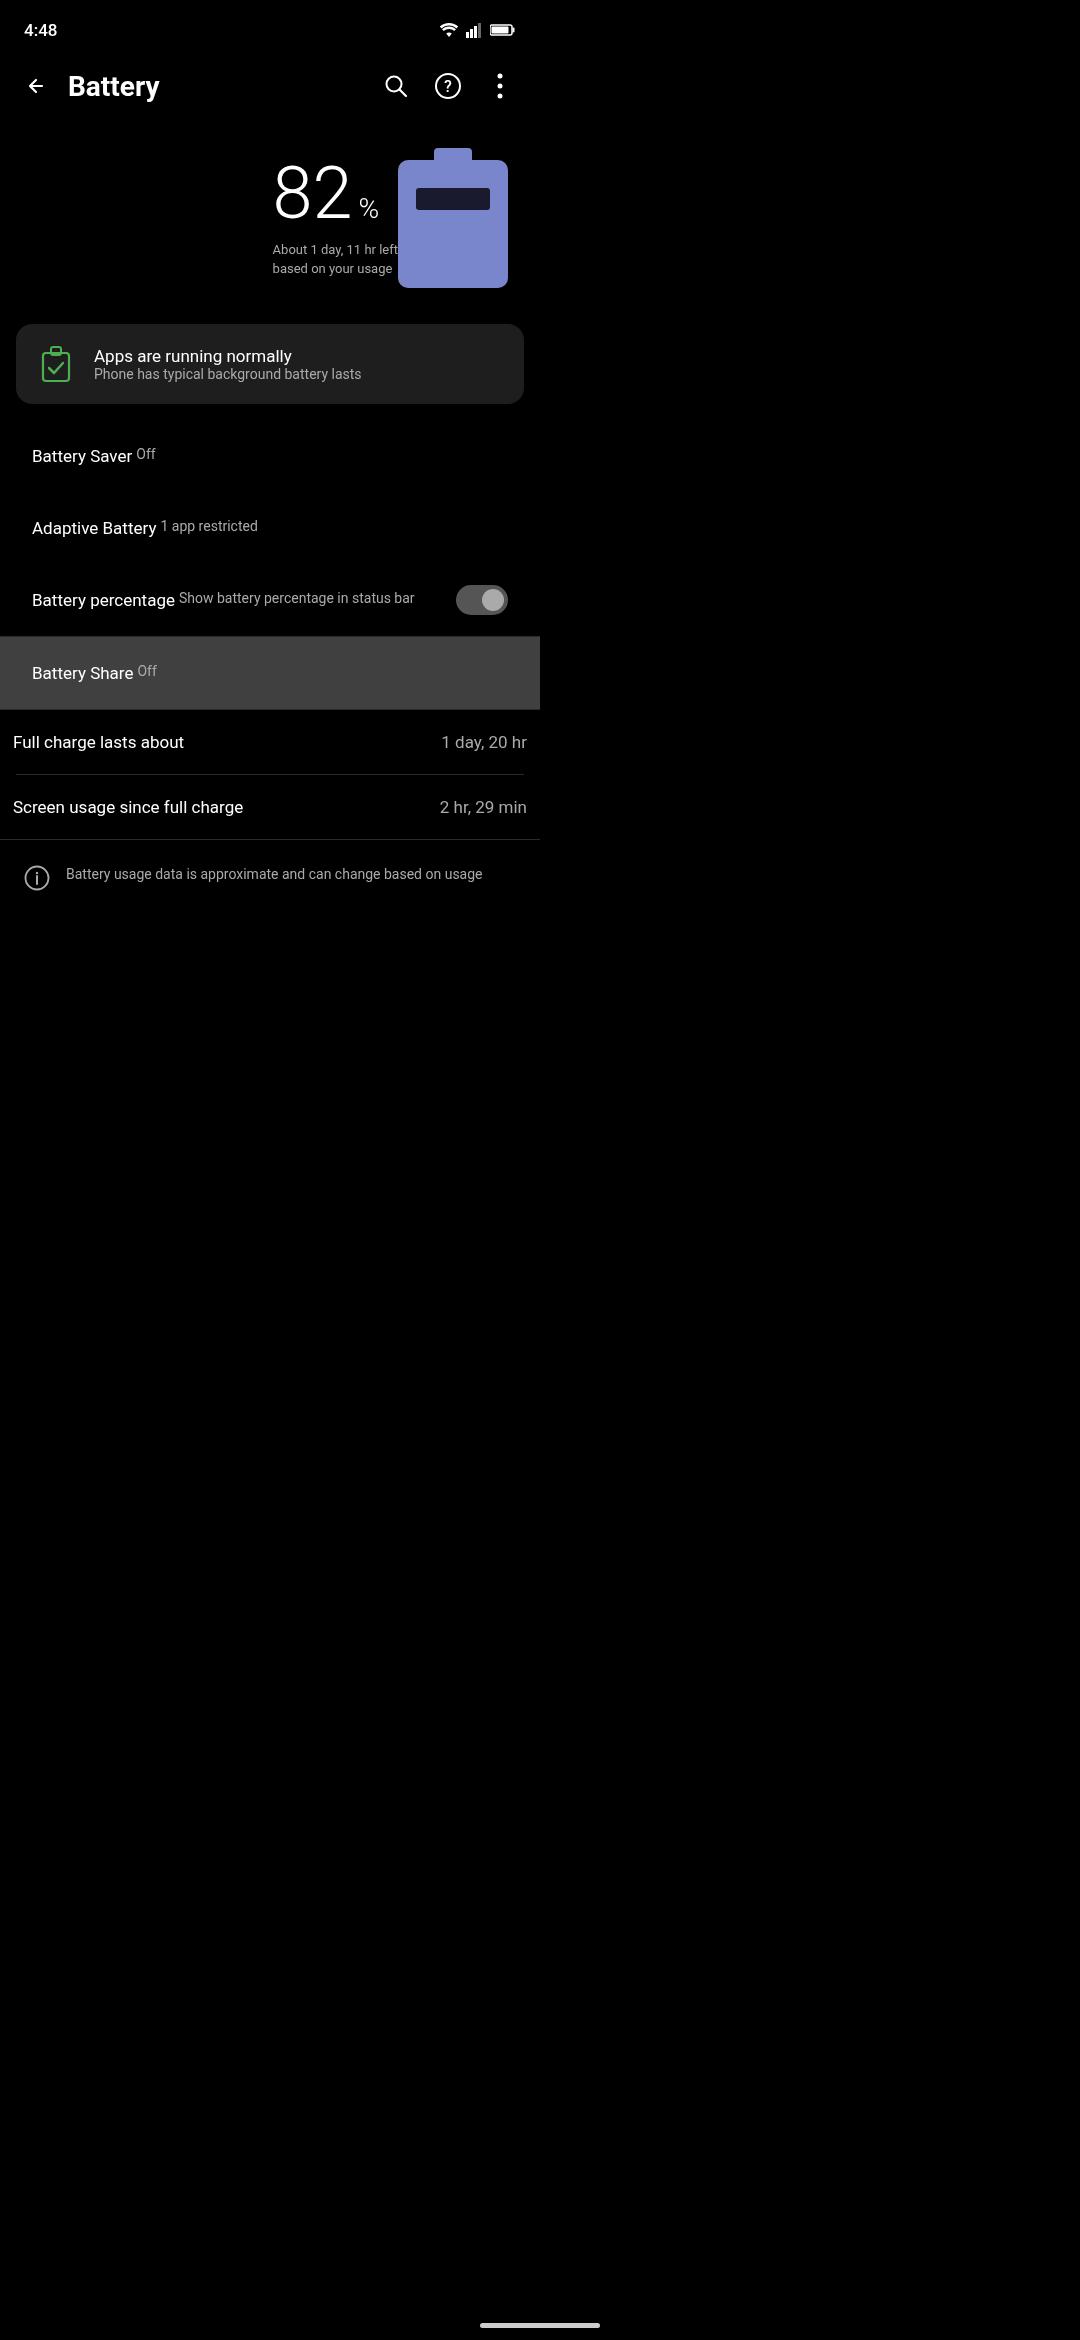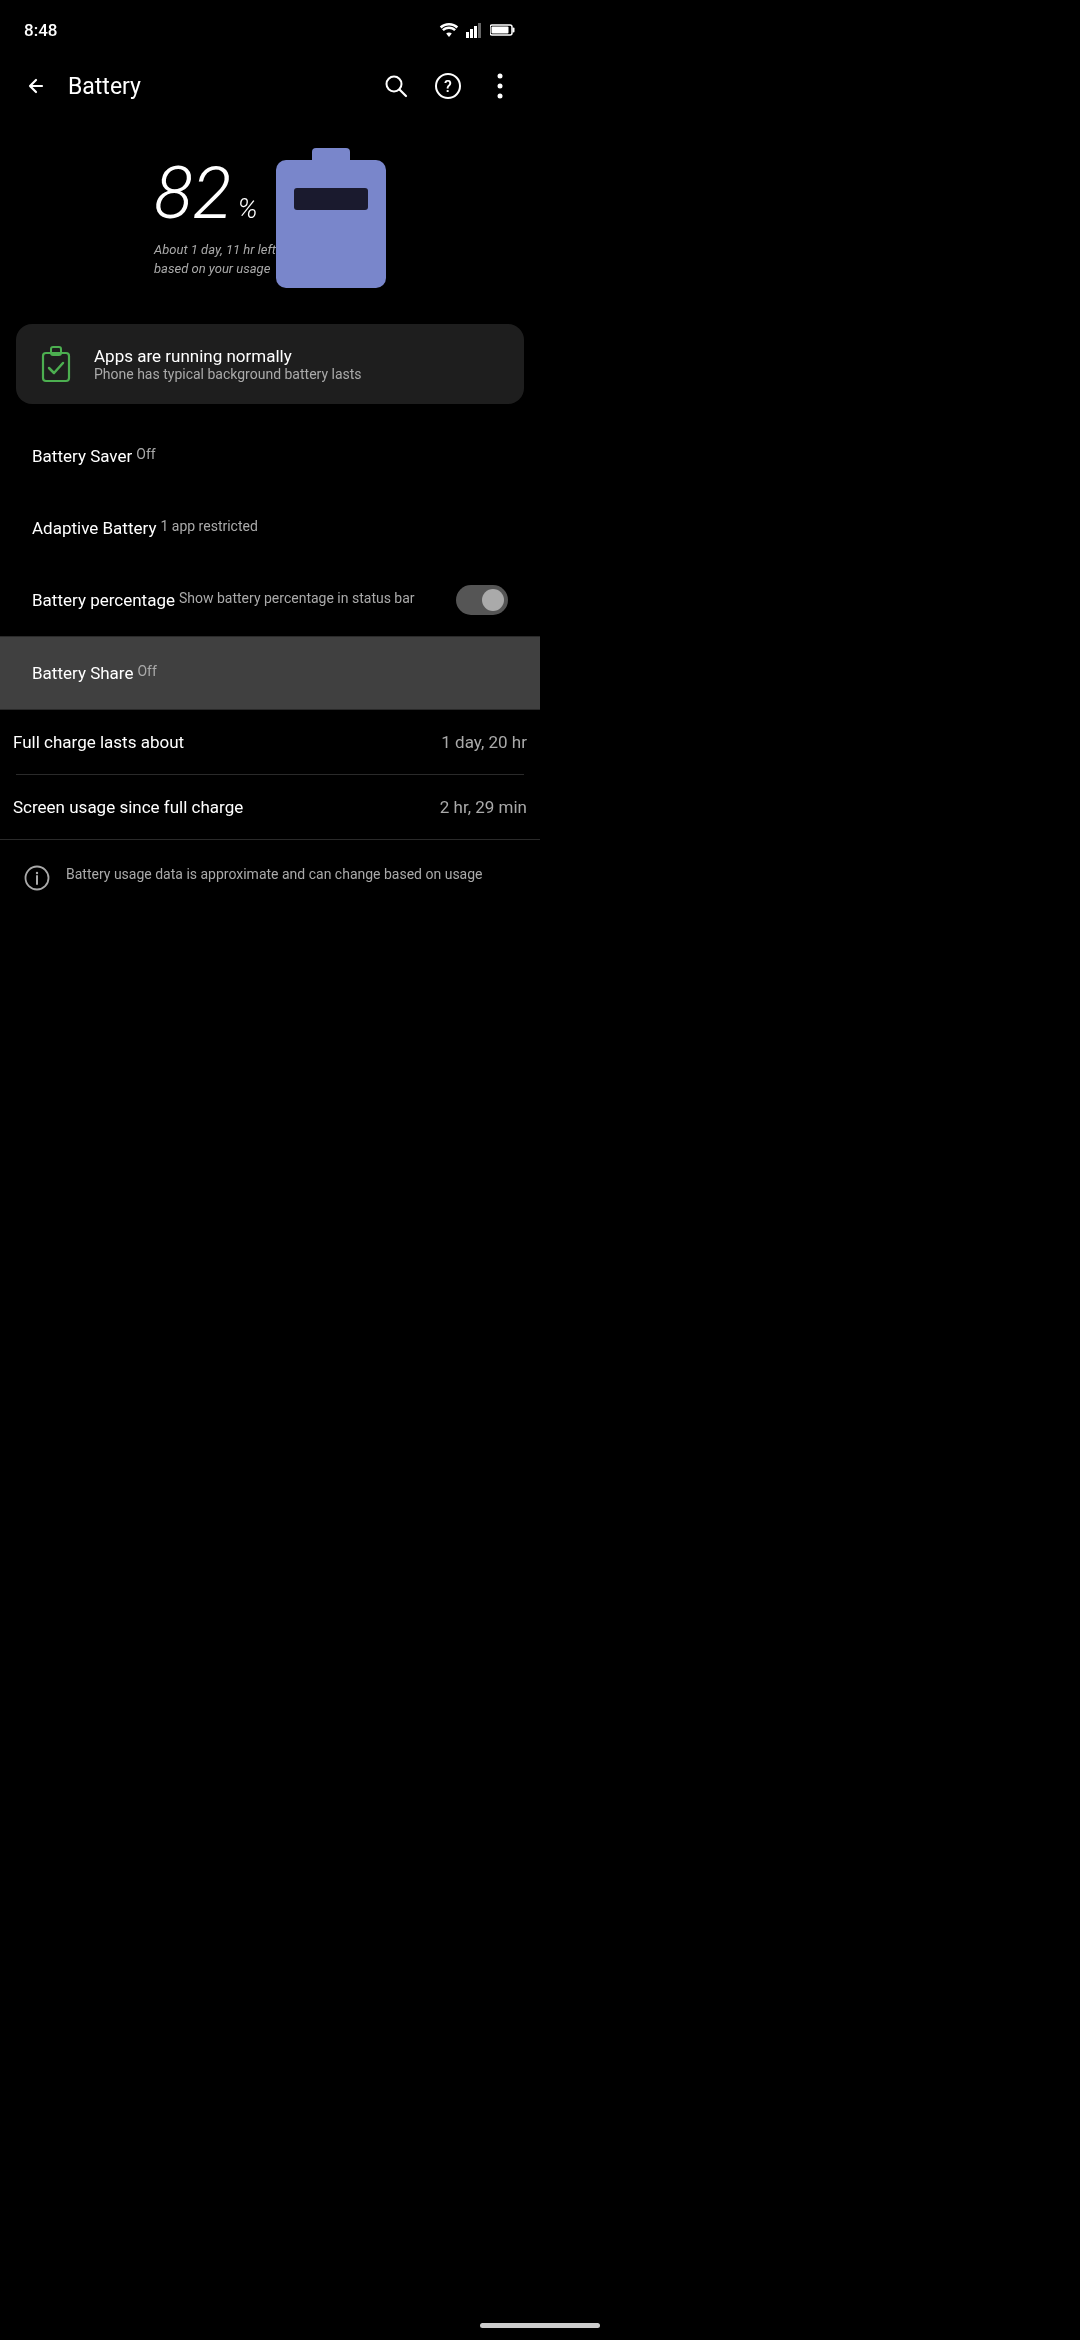--- a/index.html
+++ b/index.html
@@ -48,22 +48,22 @@
       width: 48px;
       height: 48px;
       display: flex;
       align-items: center;
       justify-content: center;
       cursor: pointer;
     }
 
     .top-title {
       flex: 1;
-      font-size: 23px;
-      font-weight: 400;
+      font-size: 28px;
+      font-weight: 700;
       margin-left: 8px;
       color: #fff;
     }
 
     .top-actions {
       display: flex;
       align-items: center;
       gap: 4px;
     }
 
@@ -75,22 +75,21 @@
       justify-content: center;
       cursor: pointer;
       border-radius: 50%;
     }
 
     
     .battery-overview {
       display: flex;
       align-items: center;
       padding: 28px 32px 28px 32px;
-      justify-content: center;
-      font-style: italic;
+      justify-content: flex-end;
     }
 
     .battery-text-left {
       display: flex;
       flex-direction: column;
     }
 
     .battery-percent-row {
       display: flex;
       align-items: baseline;
@@ -311,21 +310,21 @@
       height: 5px;
       background: #fff;
       border-radius: 3px;
       opacity: 0.8;
     }
   </style>
 </head>
 <body>
 
 <div class="status-bar">
-  <span class="status-time">8:48</span>
+  <span class="status-time">4:48</span>
   <div class="status-icons">
 
     <svg width="22" height="16" viewBox="0 0 22 16" fill="white">
       <path d="M11 3.5C8.1 3.5 5.5 4.6 3.6 6.4L1.8 4.6C4.2 2.3 7.4 1 11 1s6.8 1.3 9.2 3.6L18.4 6.4C16.5 4.6 13.9 3.5 11 3.5z"></path>
       <path d="M11 7c-2 0-3.9.8-5.2 2.1L4 7.3C5.7 5.6 8.2 4.5 11 4.5s5.3 1.1 7 2.8L16.2 9.1C14.9 7.8 13 7 11 7z"></path>
       <path d="M11 10.5c-1.1 0-2.1.4-2.8 1.1L11 15l2.8-3.4c-.7-.7-1.7-1.1-2.8-1.1z"></path>
     </svg>
 
     <svg width="18" height="16" viewBox="0 0 18 16" fill="white">
       <rect x="0" y="10" width="3" height="6"></rect>

